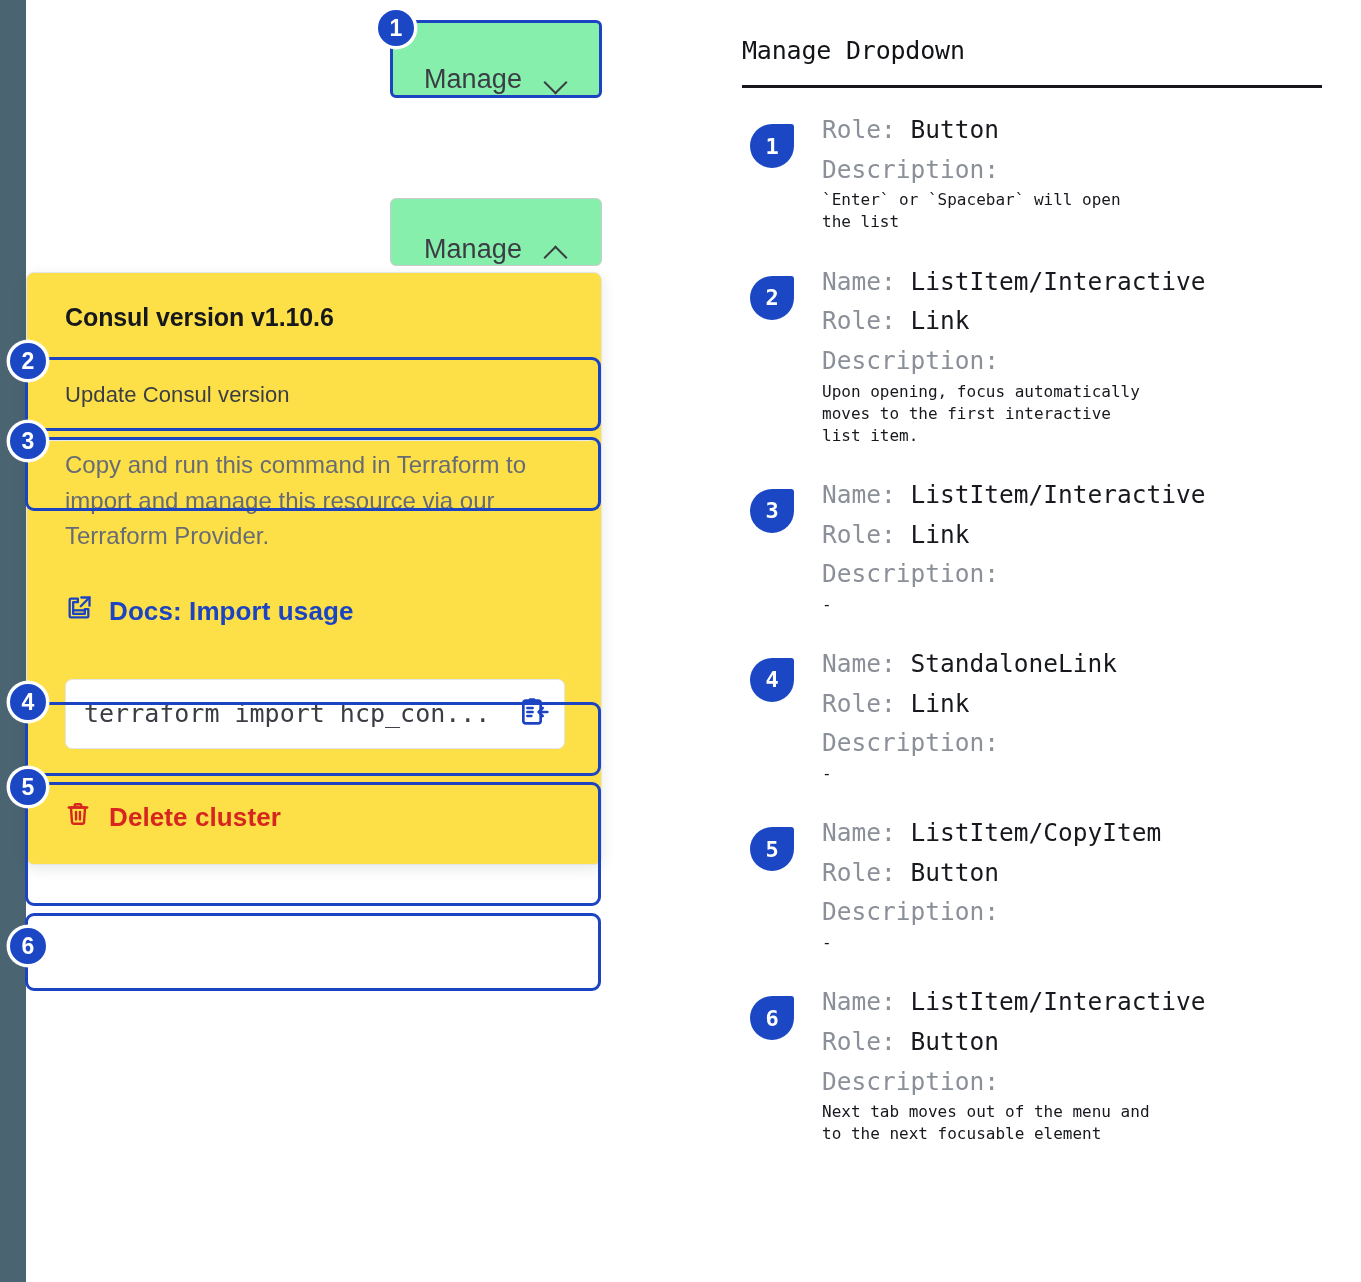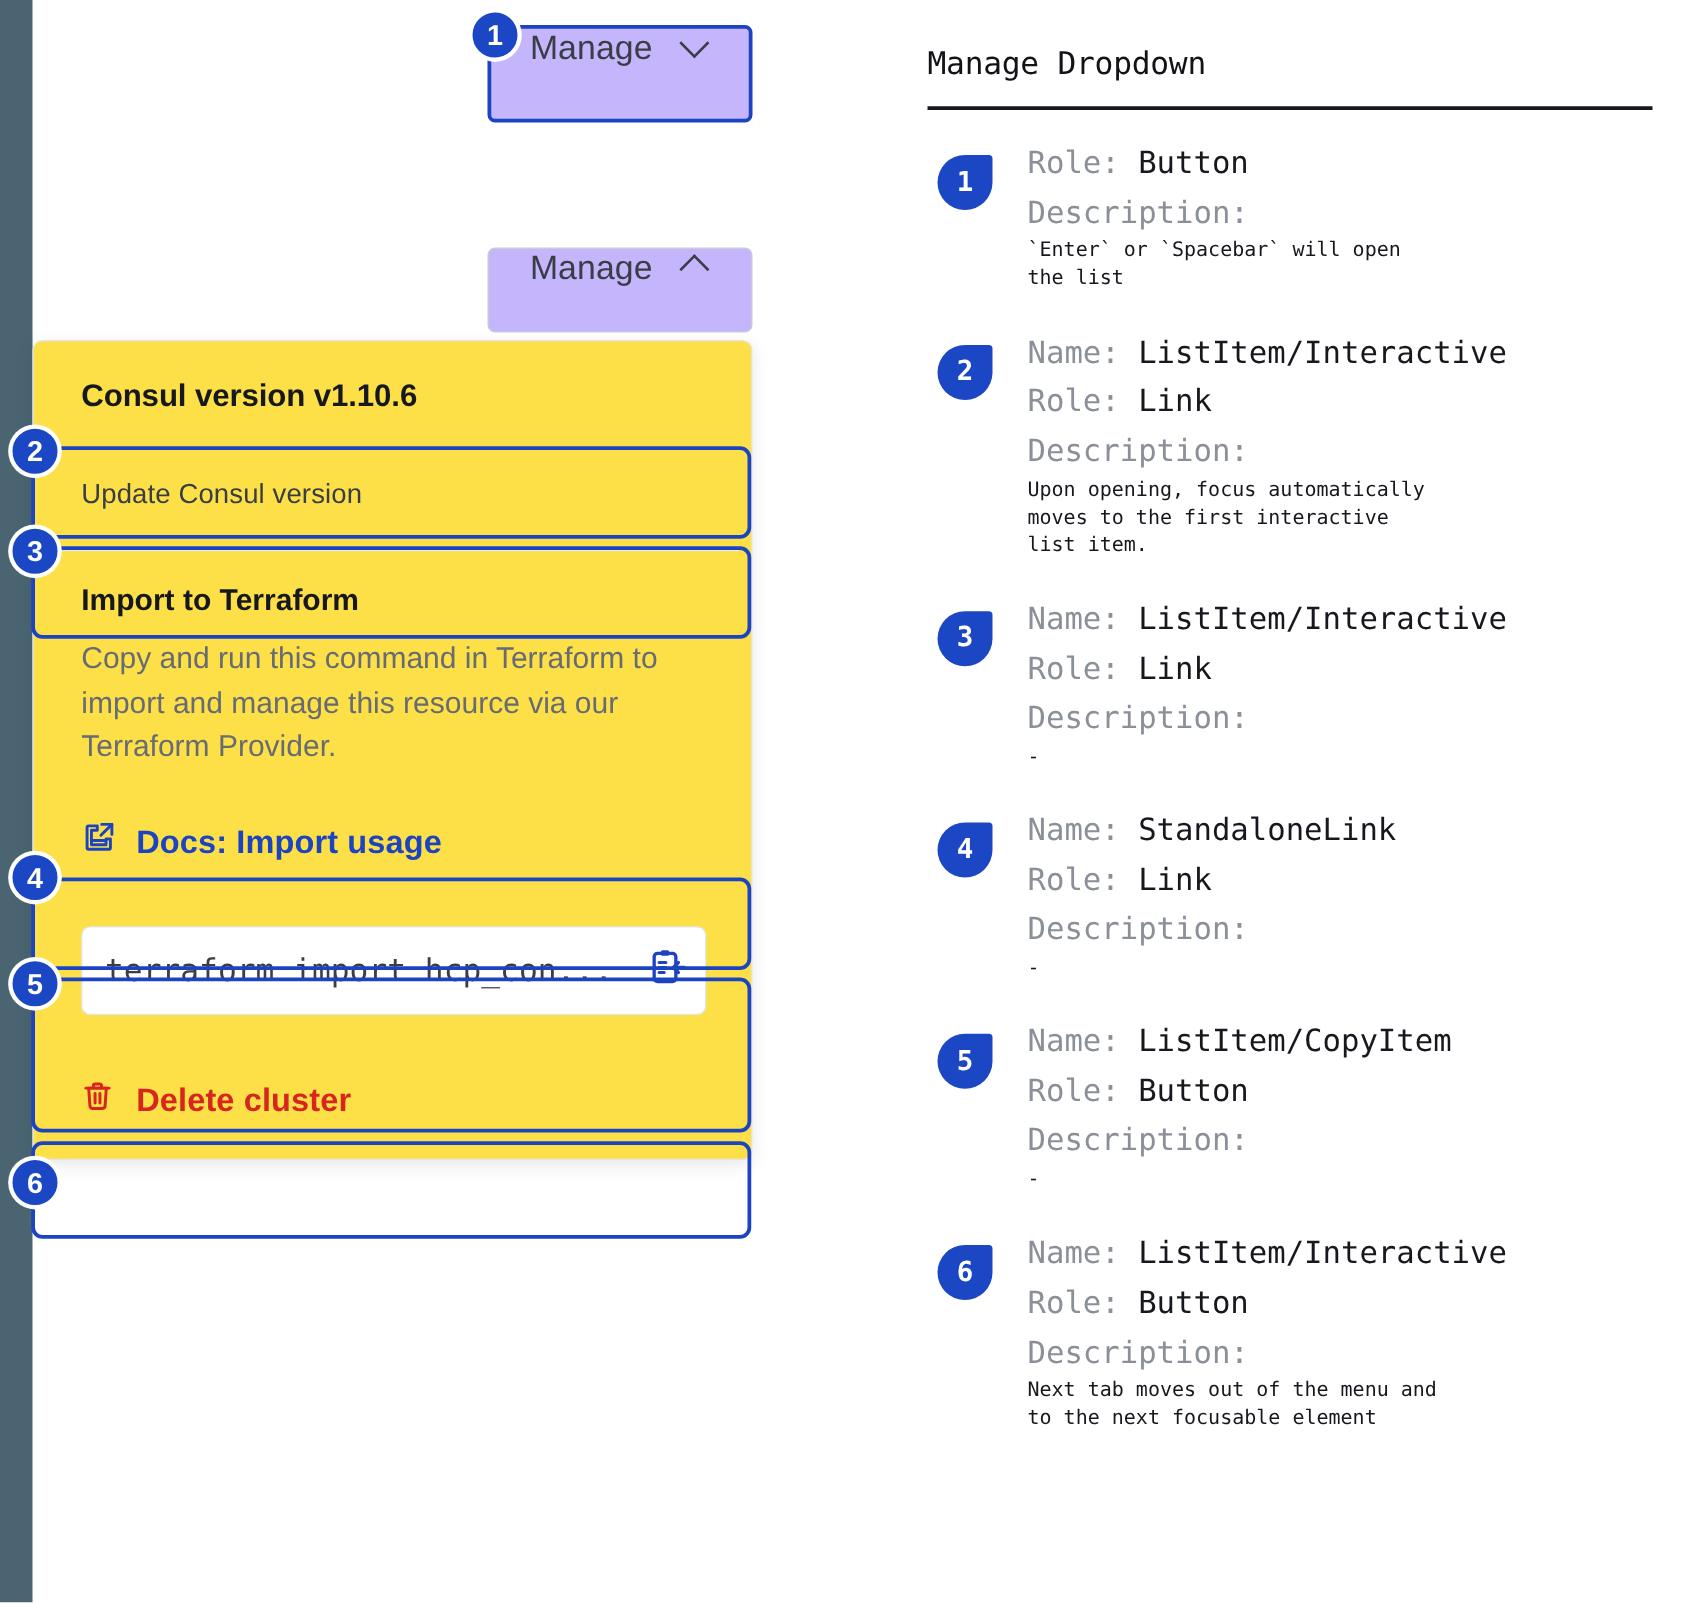--- a/index.html
+++ b/index.html
@@ -16,23 +16,23 @@
     position: absolute; left: 0; top: 0; width: 26px; height: 1282px;
     background: #4a6571;
   }
 
   
   .demo { position: absolute; left: 0; top: 0; width: 700px; height: 1282px; }
 
   
   .manage-btn {
     position: absolute;
-    display: flex; align-items: flex-start; justify-content: center;
+    display: flex; align-items: flex-end; justify-content: center;
     gap: 22px;
-    background: #c4b5fd;
+    background: #86efac;
     border-radius: 6px;
     font-size: 27px;
     color: #3b3d45;
     letter-spacing: .1px;
     user-select: none;
   }
   .manage-btn .chev { display: inline-block; width: 24px; height: 24px; position: relative; }
   .manage-btn .chev::before {
     content: ""; position: absolute; left: 3px; top: 5px;
     width: 15px; height: 15px;
@@ -172,21 +172,20 @@
 
     <div class="dropdown">
 
       <div class="dd-head">Consul version v1.10.6</div>
 
       <div class="dd-item">Update Consul version</div>
 
 
       <div class="dd-sep"></div>
 
-      <div class="dd-section-title">Import to Terraform</div>
 
       <div class="dd-section-body">Copy and run this command in Terraform to import and manage this resource via our Terraform Provider.</div>
 
       <div class="dd-link">
         <span>
           <svg width="28" height="28" viewBox="0 0 24 24" fill="none">
             <path d="M5 4h6v3H7v10h10v-4h3v6a1 1 0 0 1-1 1H5a1 1 0 0 1-1-1V5a1 1 0 0 1 1-1z" stroke="#1c44c2" stroke-width="2" stroke-linejoin="round"></path>
             <path d="M7 14h10" stroke="#1c44c2" stroke-width="2"></path>
             <path d="M14 3h7v7" stroke="#1c44c2" stroke-width="2" stroke-linecap="round" stroke-linejoin="round"></path>
             <path d="M21 3l-7.5 7.5" stroke="#1c44c2" stroke-width="2" stroke-linecap="round"></path>

